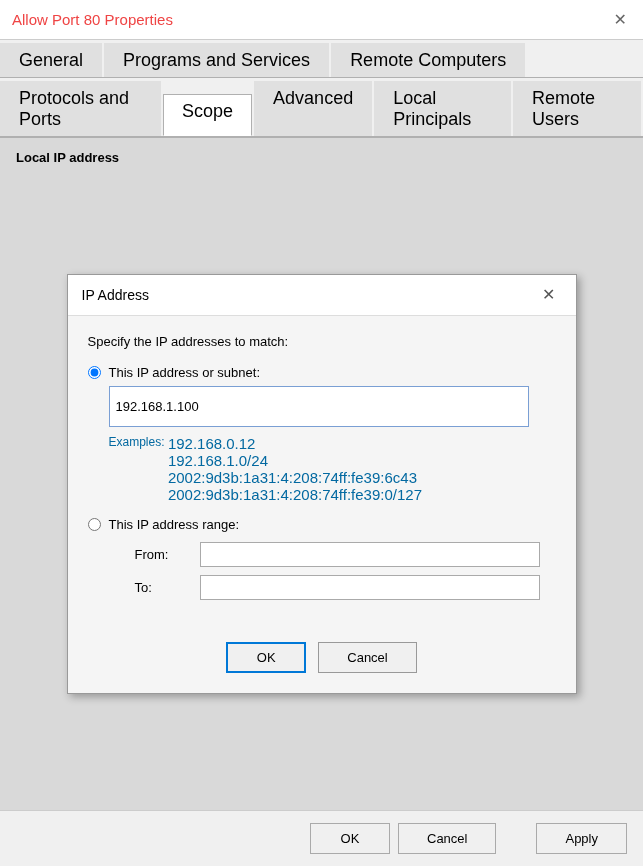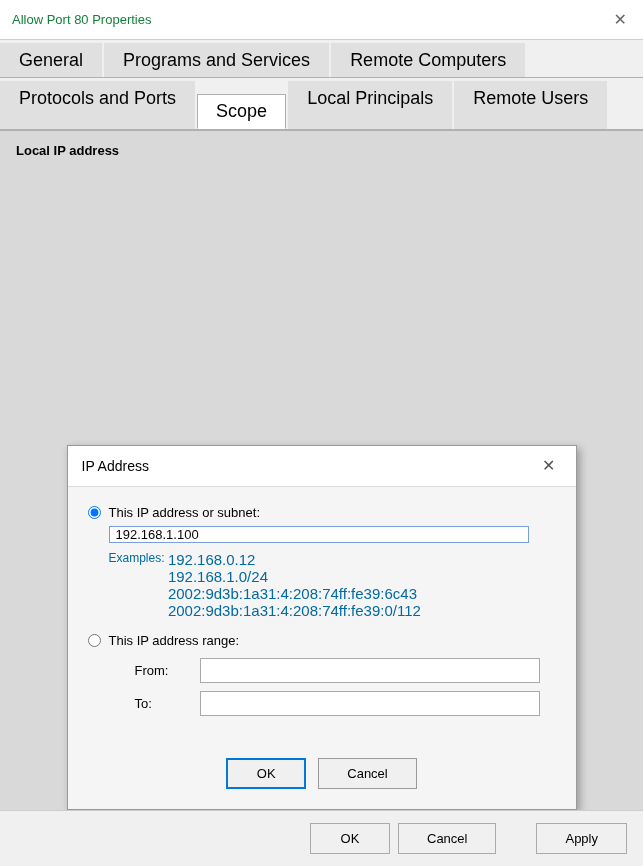--- a/index.html
+++ b/index.html
@@ -19,22 +19,22 @@
       background: #fff;
       border-bottom: 1px solid #ccc;
       display: flex;
       align-items: center;
       justify-content: space-between;
       padding: 8px 12px;
       height: 40px;
       flex-shrink: 0;
     }
     .title-bar-text {
-      font-size: 13px;
-      color: #15803d;
+      font-size: 15px;
+      color: #ef4444;
     }
     .title-bar-close {
       cursor: pointer;
       font-size: 16px;
       color: #666;
       border: none;
       background: none;
       line-height: 1;
       padding: 2px 4px;
     }
@@ -86,21 +86,21 @@
       color: #000;
       margin-bottom: 10px;
     }
 
     
     .overlay {
       position: absolute;
       top: 0; left: 0; right: 0; bottom: 0;
       background: rgba(0,0,0,0.15);
       display: flex;
-      align-items: flex-end;
+      align-items: center;
       justify-content: center;
       padding-top: 20px;
       z-index: 10;
     }
 
     .dialog {
       background: #f5f5f5;
       border: 1px solid #999;
       box-shadow: 3px 3px 8px rgba(0,0,0,0.3);
       width: 510px;
@@ -156,21 +156,21 @@
       cursor: pointer;
     }
 
     .radio-label {
       font-size: 13px;
       color: #000;
     }
 
     .ip-input-field {
       width: 420px;
-      padding: 0 6px;
+      padding: 12px 6px;
       border: 1px solid #7a9fd4;
       font-size: 13px;
       background: #fff;
       margin-top: 6px;
       outline: none;
       display: block;
     }
 
     .examples-block {
       margin-top: 8px;
@@ -268,51 +268,53 @@
 
 <div class="tab-row1">
   <div class="tab">General</div>
   <div class="tab">Programs and Services</div>
   <div class="tab">Remote Computers</div>
 </div>
 
 <div class="tab-row2">
   <div class="tab">Protocols and Ports</div>
   <div class="tab active">Scope</div>
+  <div class="tab">Advanced</div>
   <div class="tab">Local Principals</div>
   <div class="tab">Remote Users</div>
 </div>
 
 <div class="main-content">
   <div class="section-label">Local IP address</div>
 
   <div class="overlay">
     <div class="dialog">
 
       <div class="dialog-titlebar">
         <span>IP Address</span>
         <button class="dialog-close-btn">✕</button>
       </div>
 
       <div class="dialog-body">
+        <div class="dialog-subtitle">Specify the IP addresses to match:</div>
 
         <div class="radio-group">
 
           <div class="radio-option">
             <input type="radio" name="ip-option" id="radio-subnet" checked="" style="">
             <div>
               <label class="radio-label" for="radio-subnet">This IP address or subnet:</label>
               <input type="text" class="ip-input-field" value="192.168.1.100" style="">
               <div class="examples-block">
                 <span class="ex-label">Examples:</span>
                 <span class="ex-values">
                   <span class="ex-line">192.168.0.12</span>
                   <span class="ex-line">192.168.1.0/24</span>
                   <span class="ex-line">2002:9d3b:1a31:4:208:74ff:fe39:6c43</span>
-                  <span class="ex-line">2002:9d3b:1a31:4:208:74ff:fe39:0/112</span>
+                  <span class="ex-line">2002:9d3b:1a31:4:208:74ff:fe39:0/127</span>
                 </span>
               </div>
             </div>
           </div>
 
           <div class="radio-option">
             <input type="radio" name="ip-option" id="radio-range" style="">
             <div>
               <label class="radio-label" for="radio-range">This IP address range:</label>
               <div class="range-inputs">

